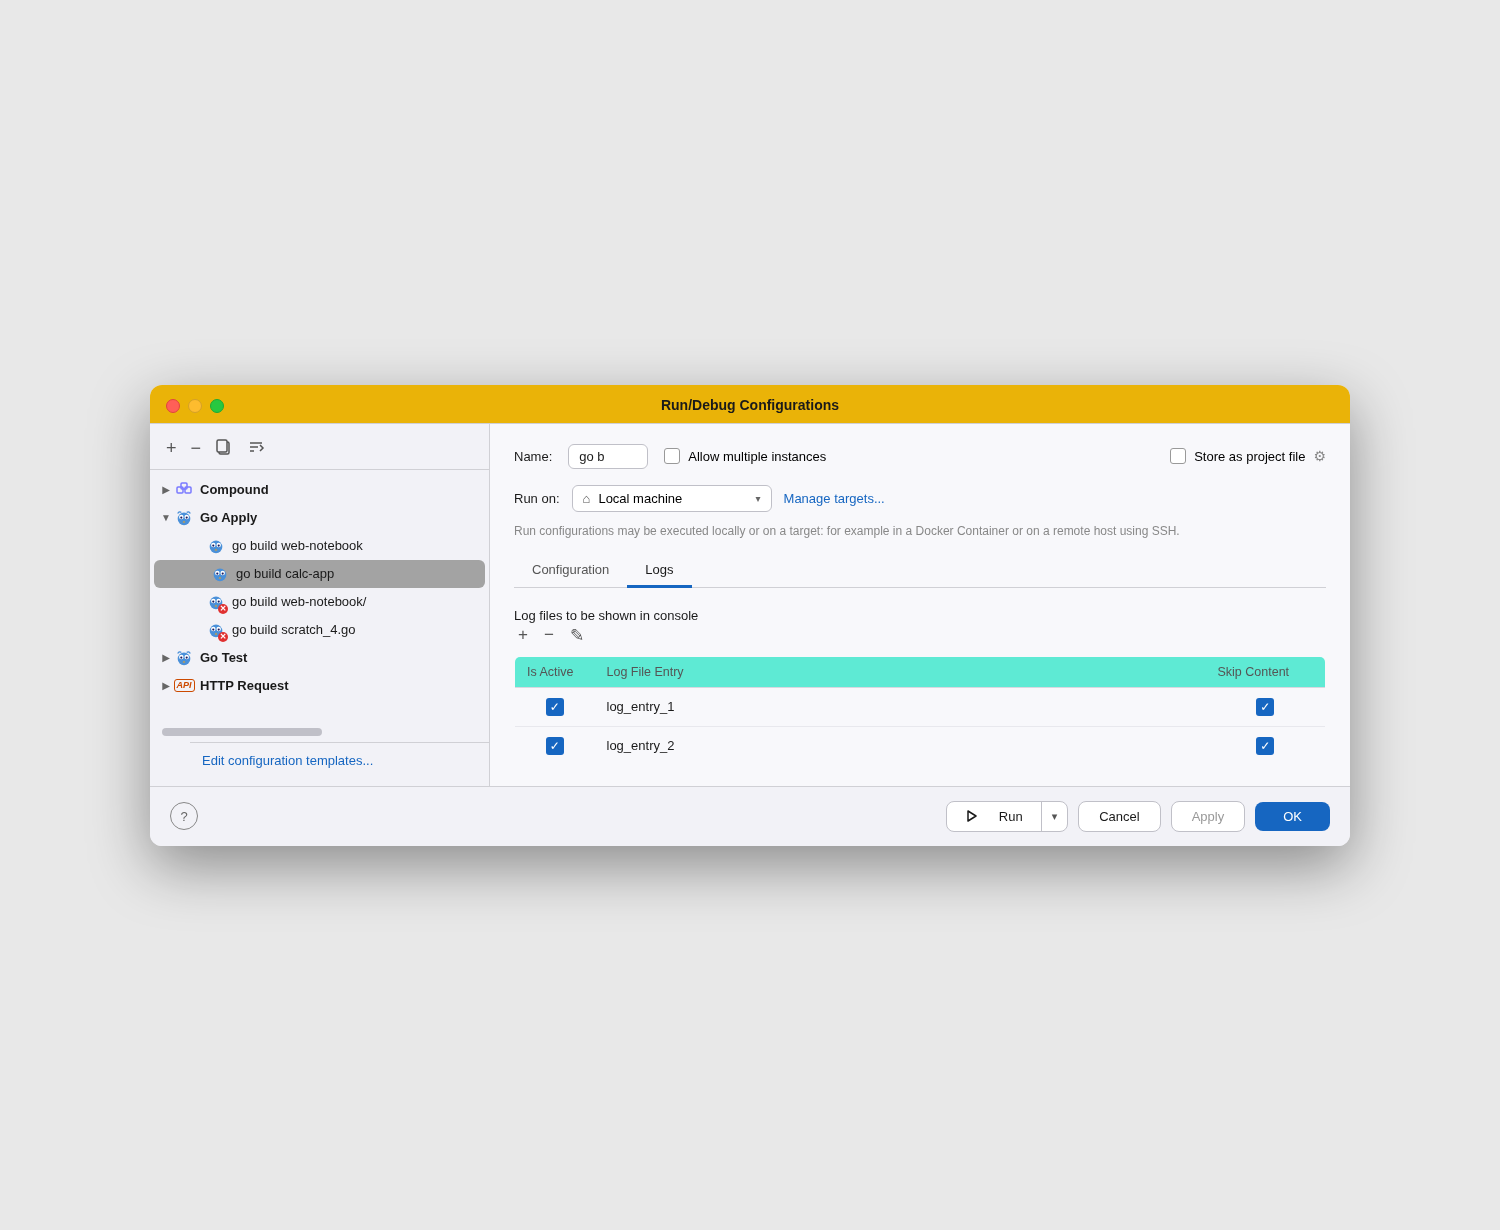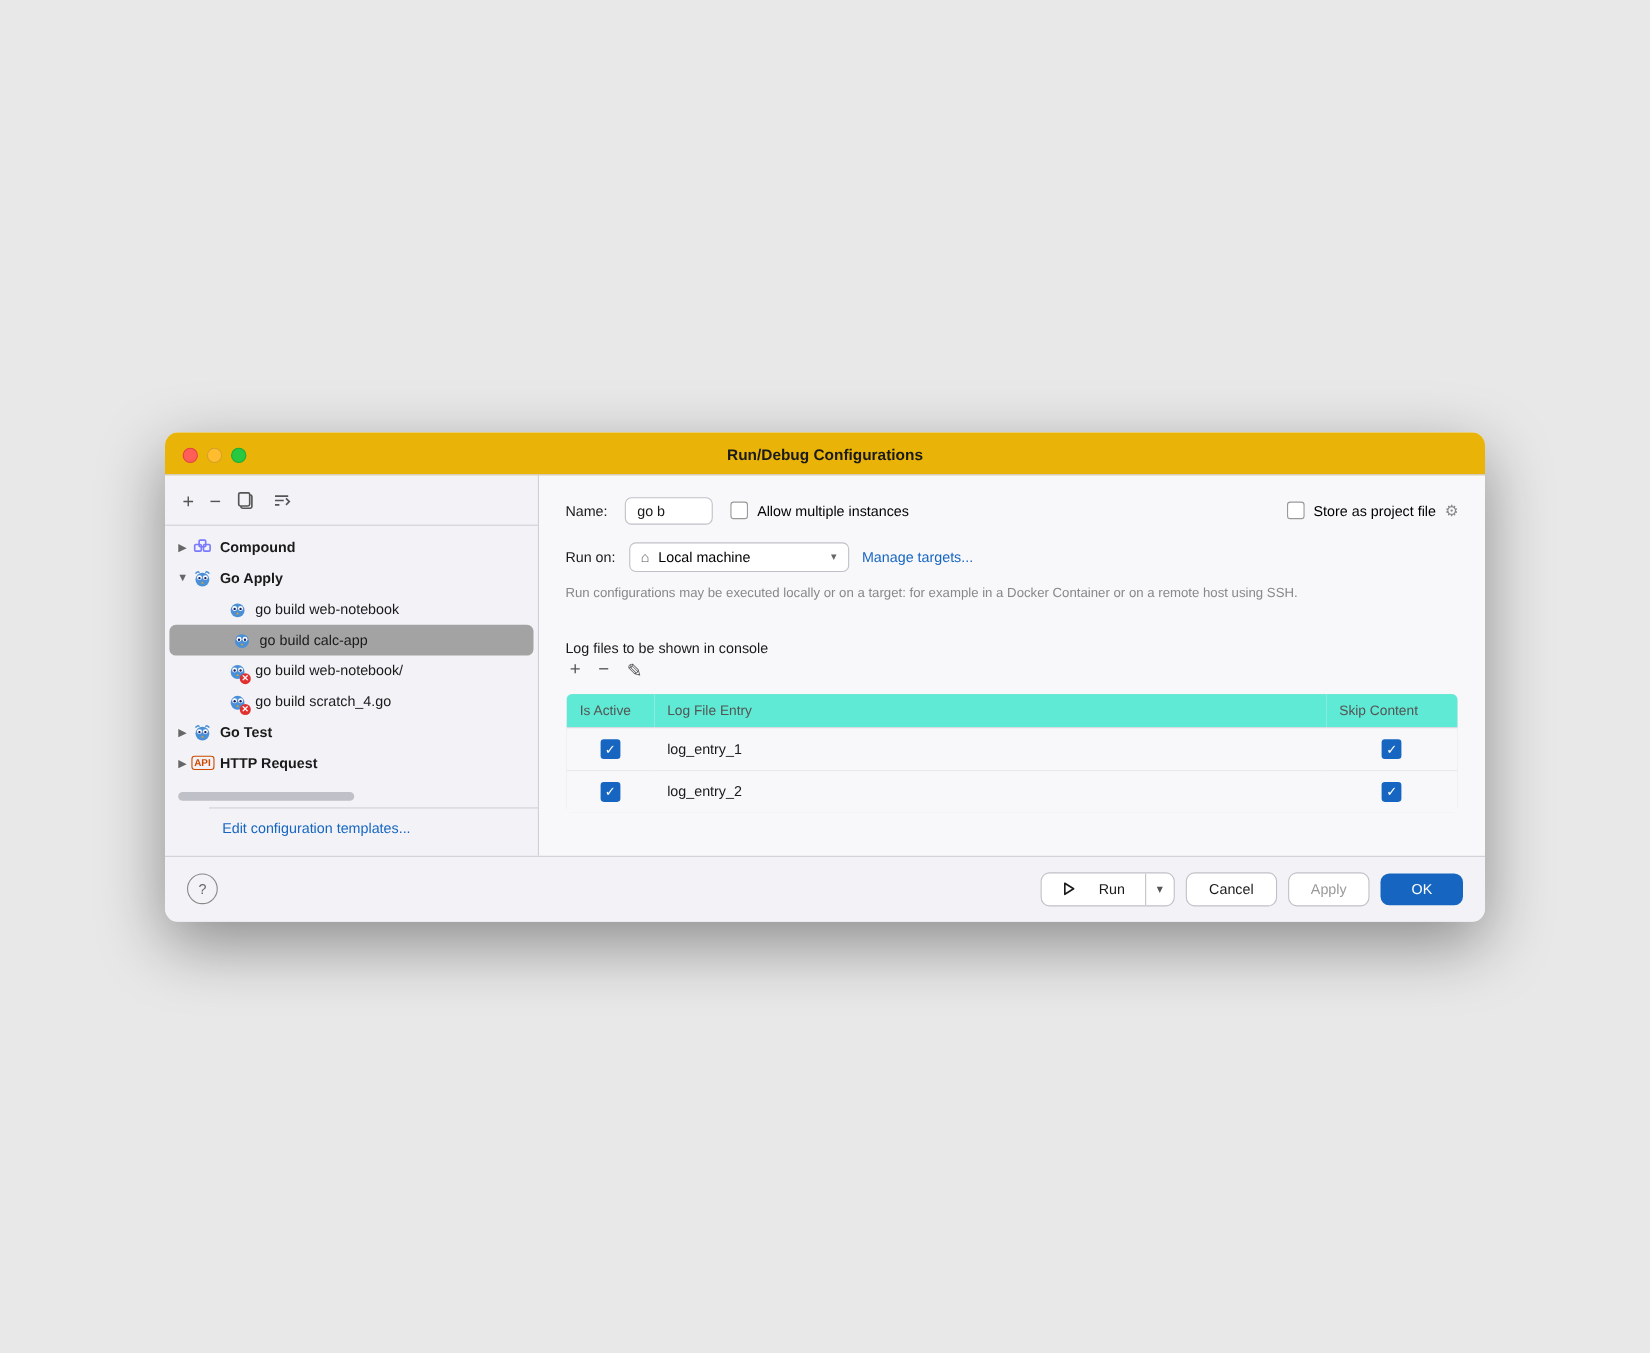--- a/index.html
+++ b/index.html
@@ -385,20 +385,21 @@
     }
     .api-icon {
       font-size: 12px;
       font-weight: 700;
       color: #cc4a00;
       border: 1.5px solid #cc4a00;
       border-radius: 3px;
       padding: 0 2px;
       line-height: 1.3;
       display: inline-block;
+      font-style: italic;
     }
   </style>
 </head>
 <body>
 
 <div class="window">
 
   <div class="titlebar">
     <div class="traffic-lights">
       <div class="tl tl-close"></div>
@@ -573,20 +574,28 @@
           <span class="home-icon">⌂</span>
           <span class="select-text">Local machine</span>
           <span class="caret">▾</span>
         </div>
         <span class="manage-targets">Manage targets...</span>
       </div>
 
       <div class="run-hint">Run configurations may be executed locally or on a target: for
 example in a Docker Container or on a remote host using SSH.</div>
 
+      <div class="tabs-row">
+        <div class="tab">
+          <span>Configuration</span>
+        </div>
+        <div class="tab active">
+          <span>Logs</span>
+        </div>
+      </div>
 
       <div class="tab-content">
         <div class="log-section-title">Log files to be shown in console</div>
 
         <div class="log-toolbar">
           <button>+</button>
           <button>−</button>
           <button>✎</button>
         </div>
 

